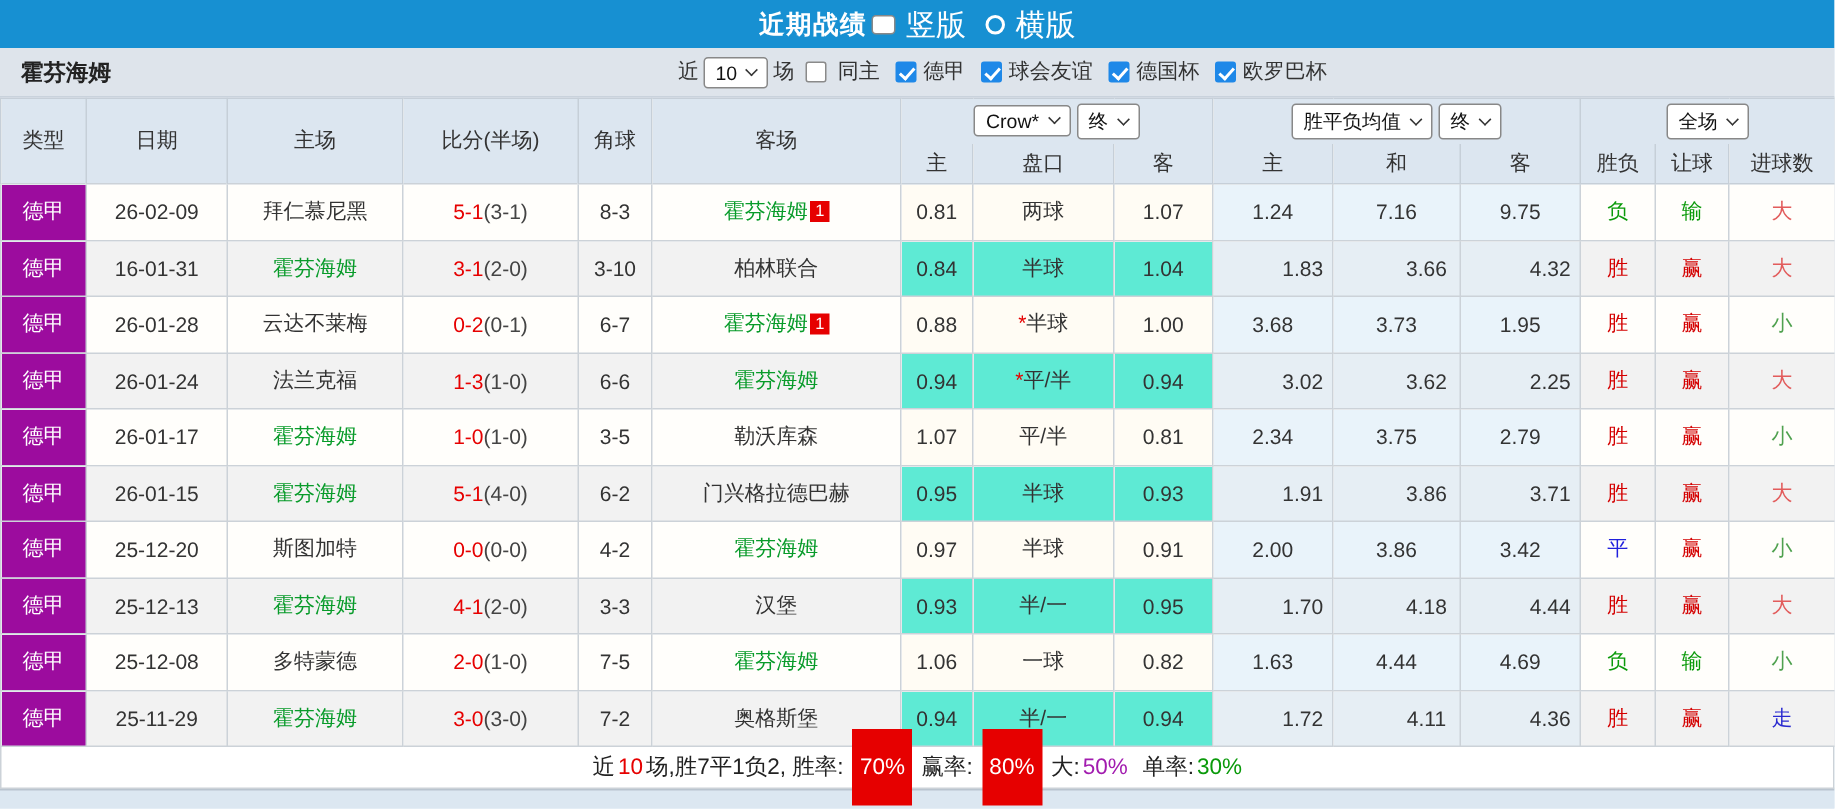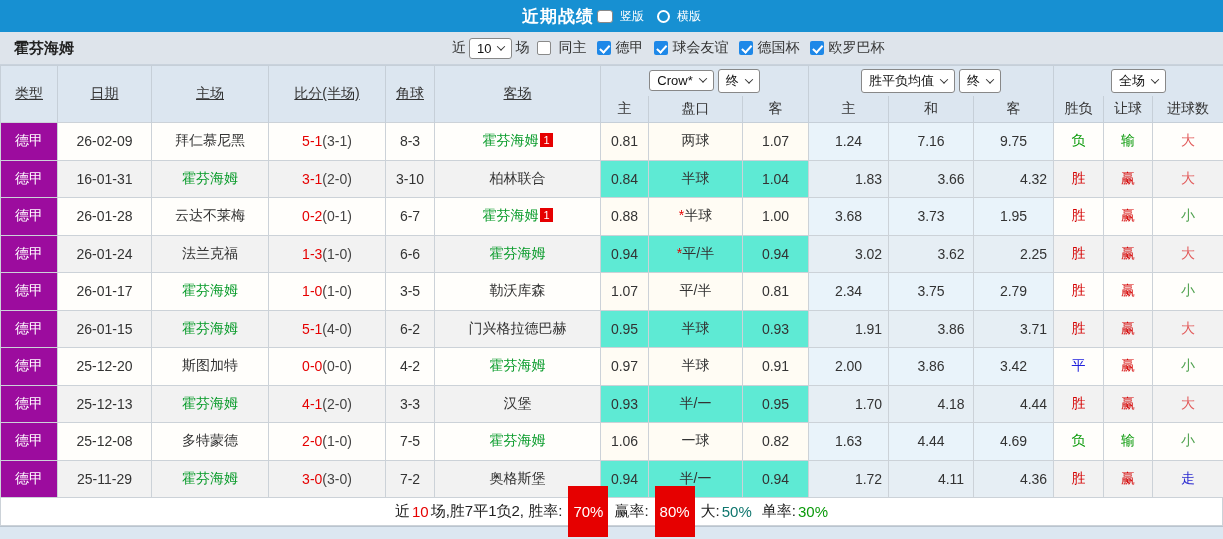--- a/index.html
+++ b/index.html
@@ -5,40 +5,40 @@
   * { box-sizing: border-box; margin: 0; padding: 0; }
   html,body { width:1223px; height:539px; }
   body { font-family:"Liberation Sans", sans-serif; background:#dce7f1; overflow:hidden; }
 
   
   .topbar { height:32px; background:#1790d2; display:flex; align-items:center; justify-content:center; gap:7px; color:#fff; }
   .topbar .title { font-weight:bold; font-size:17px; letter-spacing:1px; }
   .radio { width:13px; height:13px; border-radius:50%; display:inline-block; }
   .radio.sel { background:#fff; margin-left:-4px; }
   .radio.unsel { border:2.5px solid #fff; margin-left:6px; }
-  .topbar .rlabel { font-size:12px;font-family:Liberation Serif, serif; }
+  .topbar .rlabel { font-size:20px;font-family:Liberation Serif, serif; }
 
   
   .filterbar { height:33px; background:#dee4eb; position:relative; border-bottom:1px solid #c9d2dc; }
   .teamname { position:absolute; left:14px; top:7px; font-size:15px; font-weight:bold; color:#222; }
   .filters { position:absolute; left:452px; top:0; height:32px; display:flex; align-items:center; gap:3px; font-size:14px; color:#333; }
   .sel { display:inline-flex; align-items:center; gap:7px; background:#fff; border:1px solid #888; border-radius:3px; padding:2px 7px; font-size:13px; color:#111; cursor:default; }
   .chev { width:6px; height:6px; border-right:1.6px solid #333; border-bottom:1.6px solid #333; transform:rotate(45deg) translate(-1px,-1px); }
   .cb { width:14px; height:14px; border-radius:2px; display:inline-block; position:relative; vertical-align:-2px; margin-left:8px; margin-right:1px; }
   .cb.on { background:#1e88e8; }
   .cb.on::after { content:""; position:absolute; left:4.5px; top:1.5px; width:3.5px; height:7.5px; border:solid #fff; border-width:0 2px 2px 0; transform:rotate(42deg); }
   .cb.off { background:#fff; border:1px solid #8a8a8a; margin-left:5px; margin-right:4px; }
 
   
   table { border-collapse:collapse; table-layout:fixed; width:1223px; background:#fff; }
   th, td { border:1px solid #c6cfd8; text-align:center; font-weight:normal; overflow:hidden; white-space:nowrap; }
   thead th { background:#dce6f0; font-size:14px; color:#333; }
   thead tr.selrow th { height:30px; border-bottom:0; }
   thead tr.lblrow th { height:27px; border-top:0; }
-  thead th.span2 { height:57px;text-decoration:underline; }
+  thead th.span2 { height:57px; }
   tbody td { height:37.5px; font-size:14px; color:#333; border-color:#ccd2d8; background:#fffefb; }
   tr.alt td { background:#f2f2f2; }
   td.league { background:#9c0c9e !important; color:#fff; }
   td.odds { background:#fffcf4; }
   tr.alt td.odds { background:#5eead4; }
   td.avg { background:#e9f3fa; }
   tr.alt td.avg { background:#e6eef4;padding-left:40px; }
   .tm { color:#089b2a; }            
   .sc { color:#e60000; }            
   .half { color:#444;text-align:right; }
@@ -47,21 +47,21 @@
   .r-lose { color:#0a9a0a; }
   .r-draw { color:#2020dd; }
   .big   { color:#e25c5c; }
   .small { color:#4fa14f; }
   .go    { color:#2a2ad0; }
   .badge { display:inline-block; background:#e60000; color:#fff; font-size:11px; line-height:14px; height:14px; padding:0 3px; margin-left:2px; vertical-align:1px; }
 
   
   .summary { height:28px; background:#fff; border:1px solid #ccd2d8; border-top:0; display:flex; align-items:center; justify-content:center; font-size:15px; color:#222; gap:2px; }
   .pct { background:#e60000; color:#fff; padding:17px 5px; margin:0 4px; }
-  .blue-t { color:#0f766e; }
+  .blue-t { color:#a21caf; }
   .green-t { color:#0a9a0a; }
   .red-t { color:#e60000; }
   .bottomstrip { height:14px; background:#dce7f1; border-top:1px solid #b9c4cf; }
 </style>
 </head>
 <body>
 
 <div class="topbar">
   <span class="title">近期战绩</span>
   <span class="radio sel"></span>

